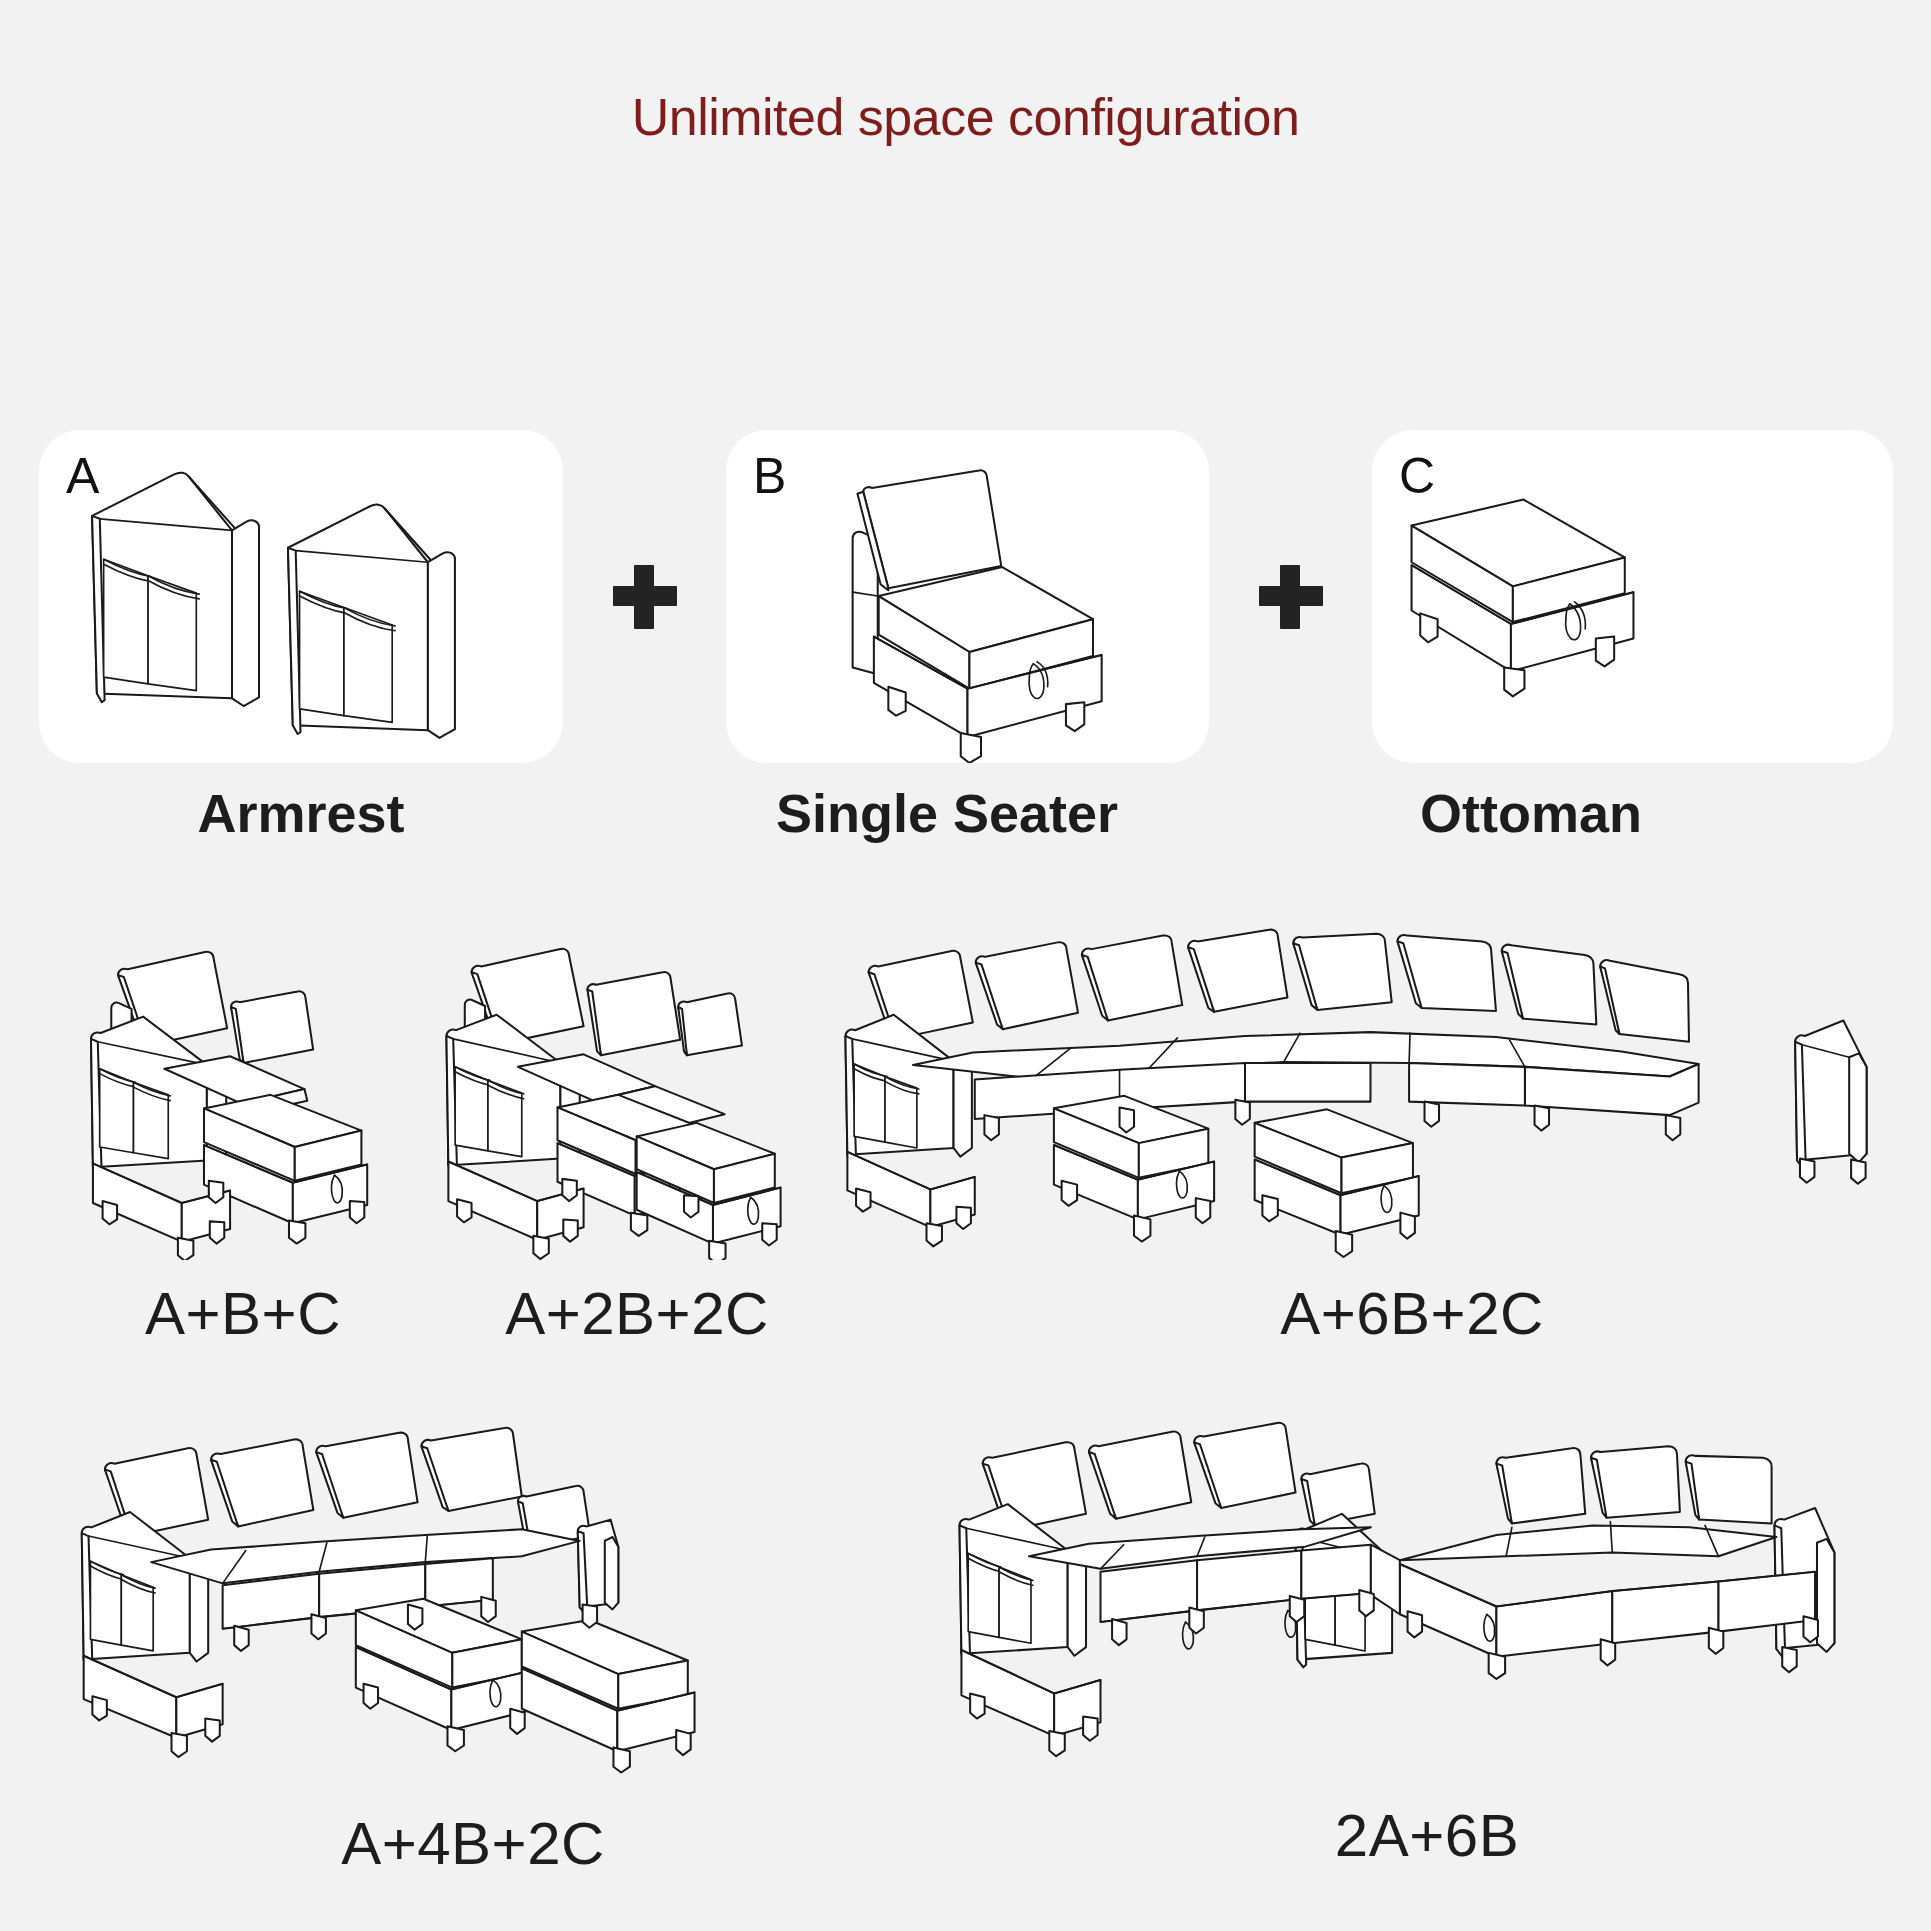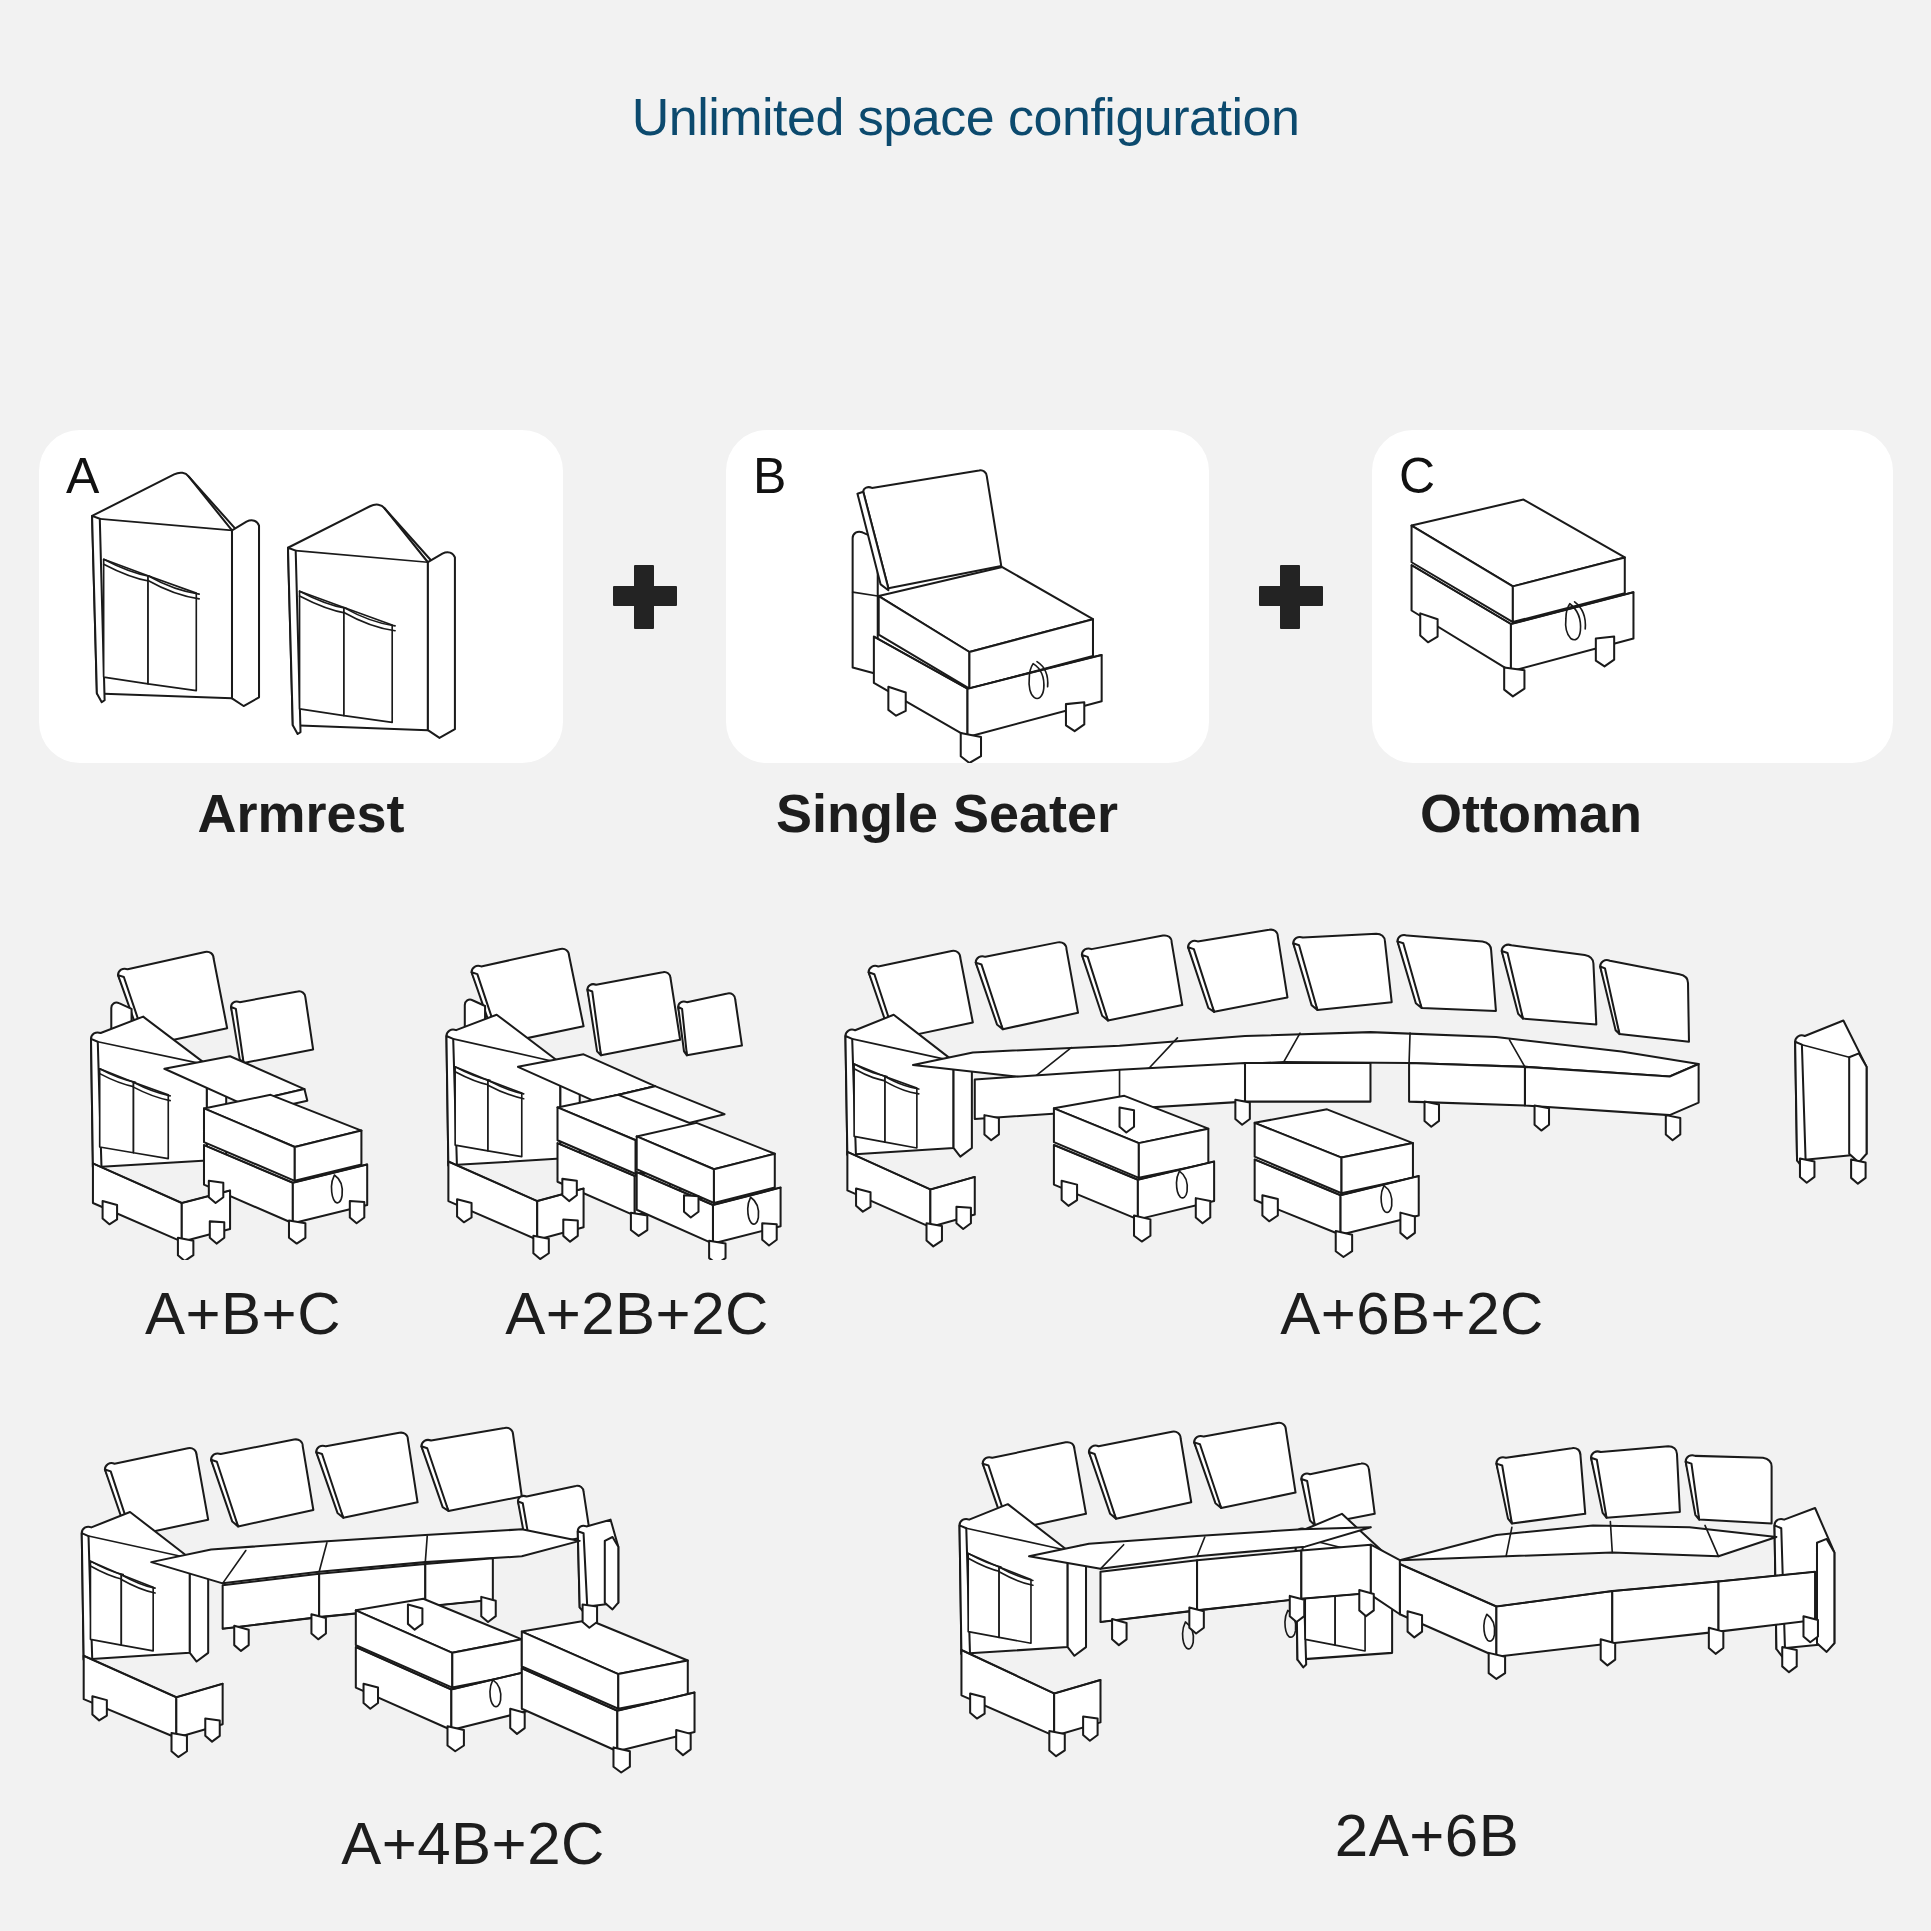--- a/index.html
+++ b/index.html
@@ -17,21 +17,21 @@
   .title {
     font-size:100px;
     font-weight:700;
     letter-spacing:-1.9px;
     line-height:1.06;
     color:#222222;
   }
   .subtitle {
     font-size:52px;
     font-weight:400;
-    color:#0c4a6e;
+    color:#7f1d1d;
     margin-top:27px;
     letter-spacing:-0.5px;
   }
 
   
   .cards-row {
     position:absolute;
     top:430px; left:39px;
     width:1854px; height:333px;
     display:flex;

